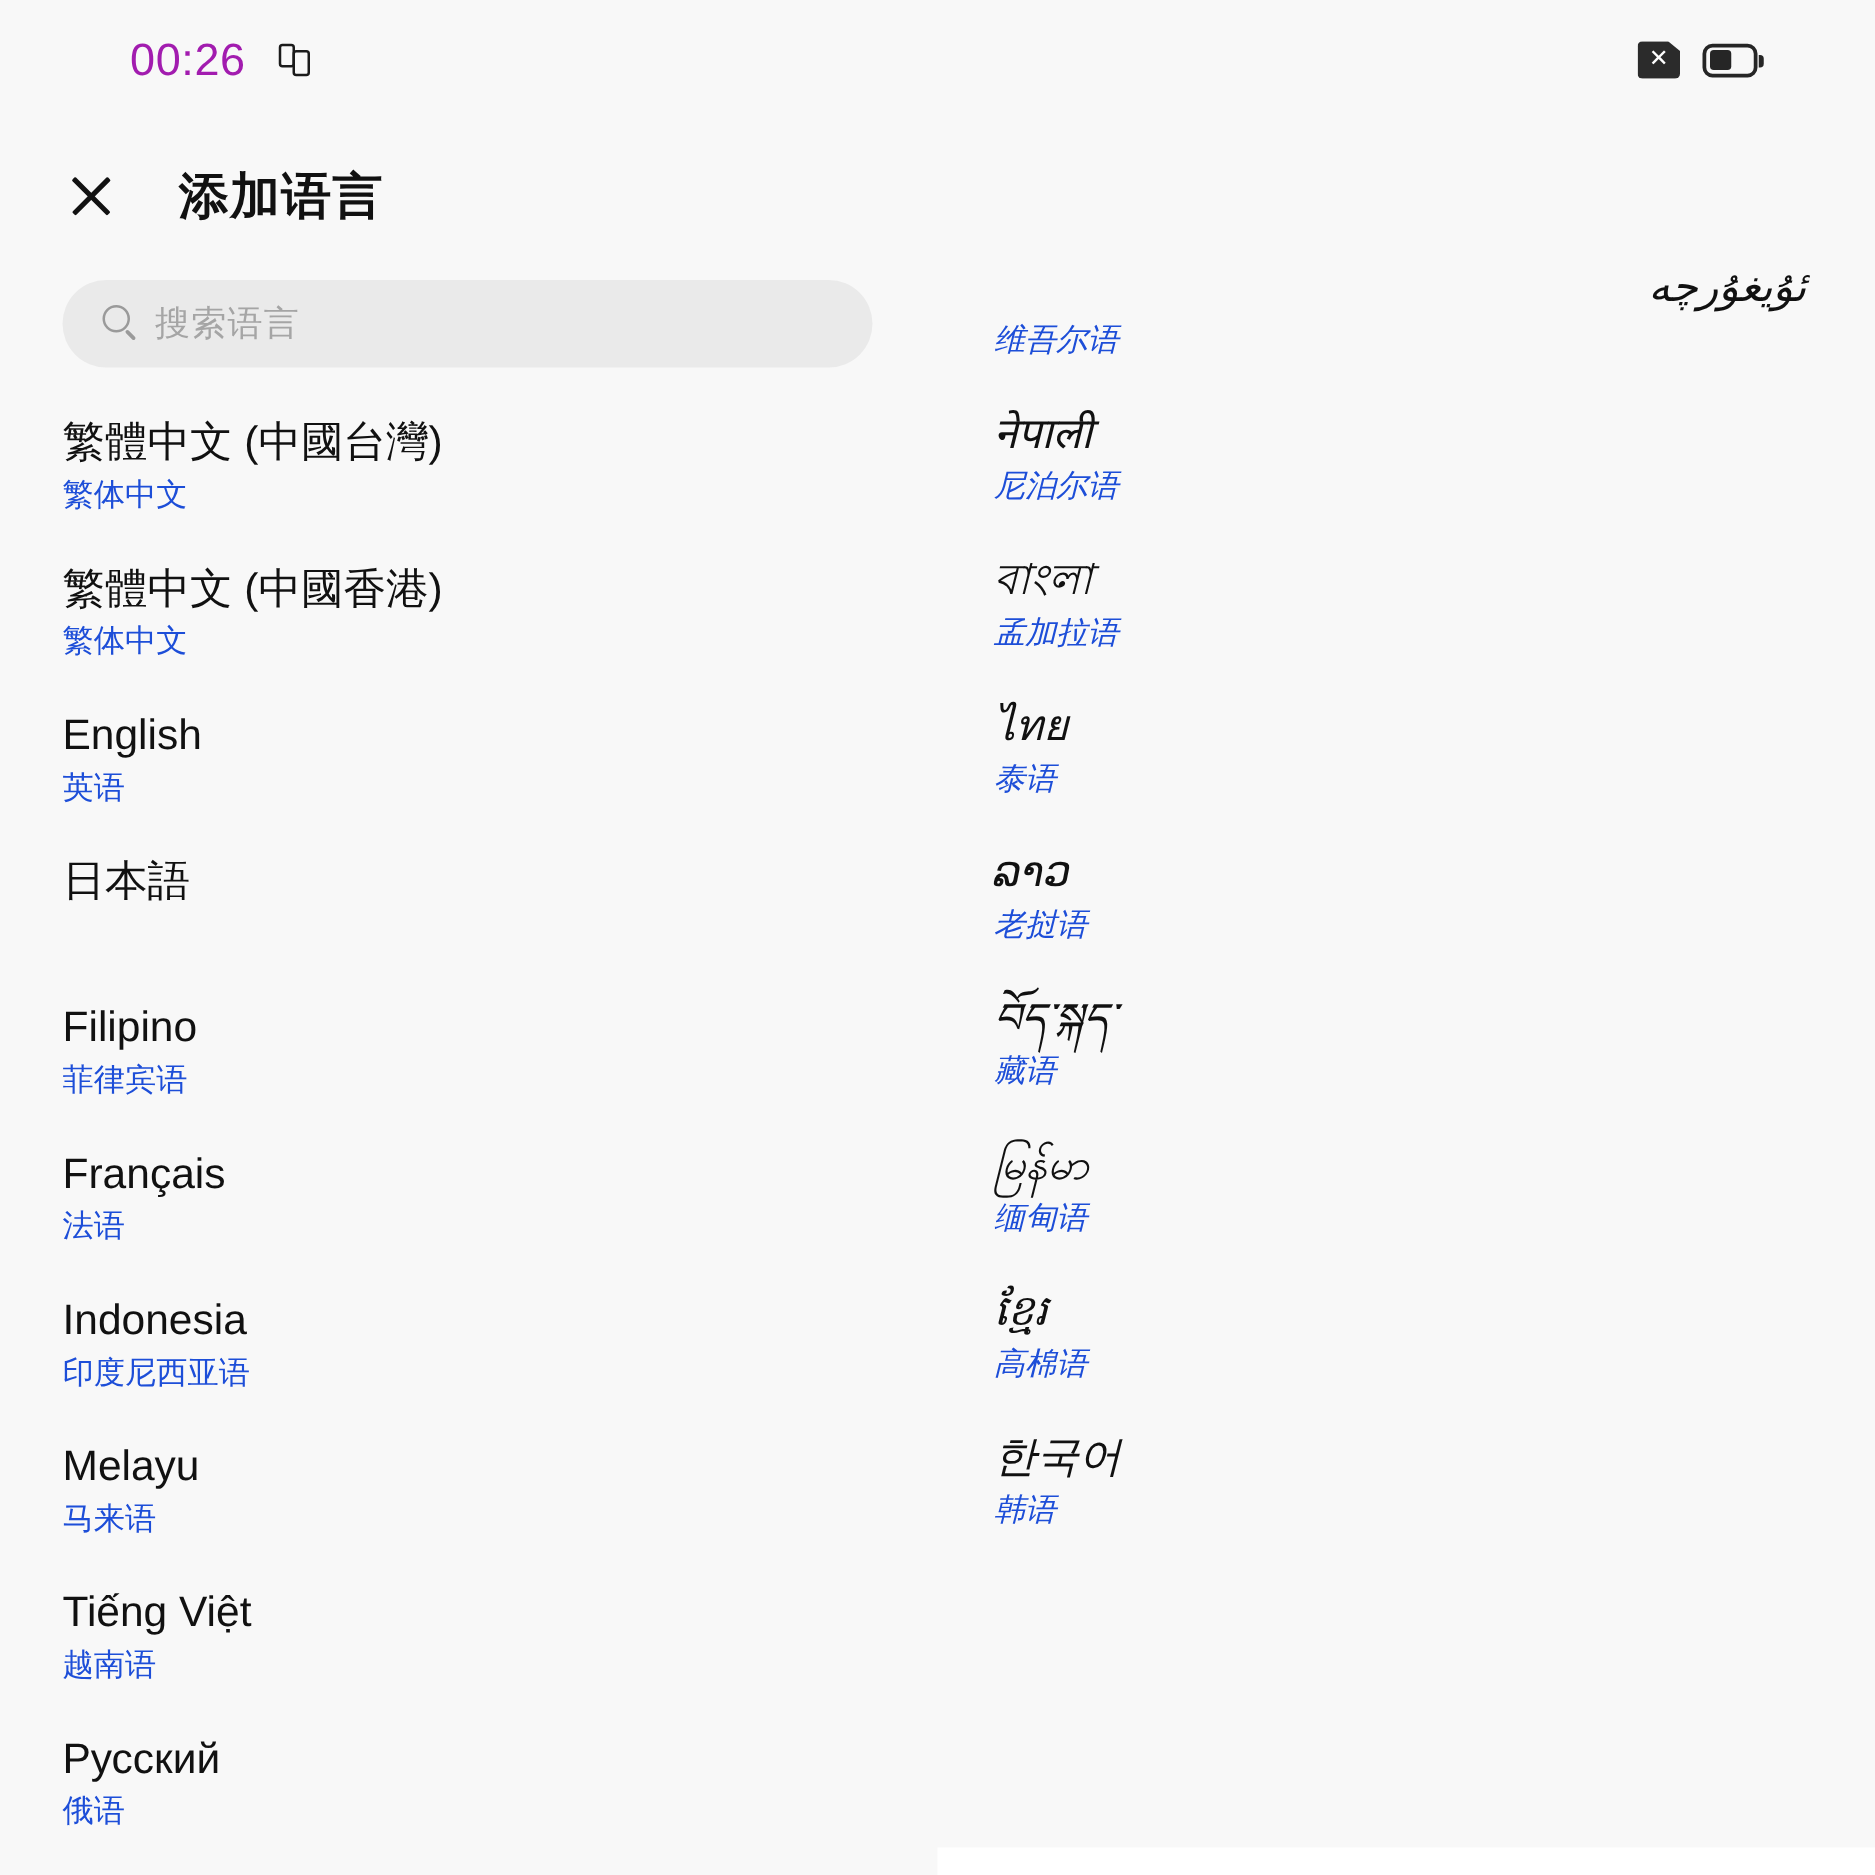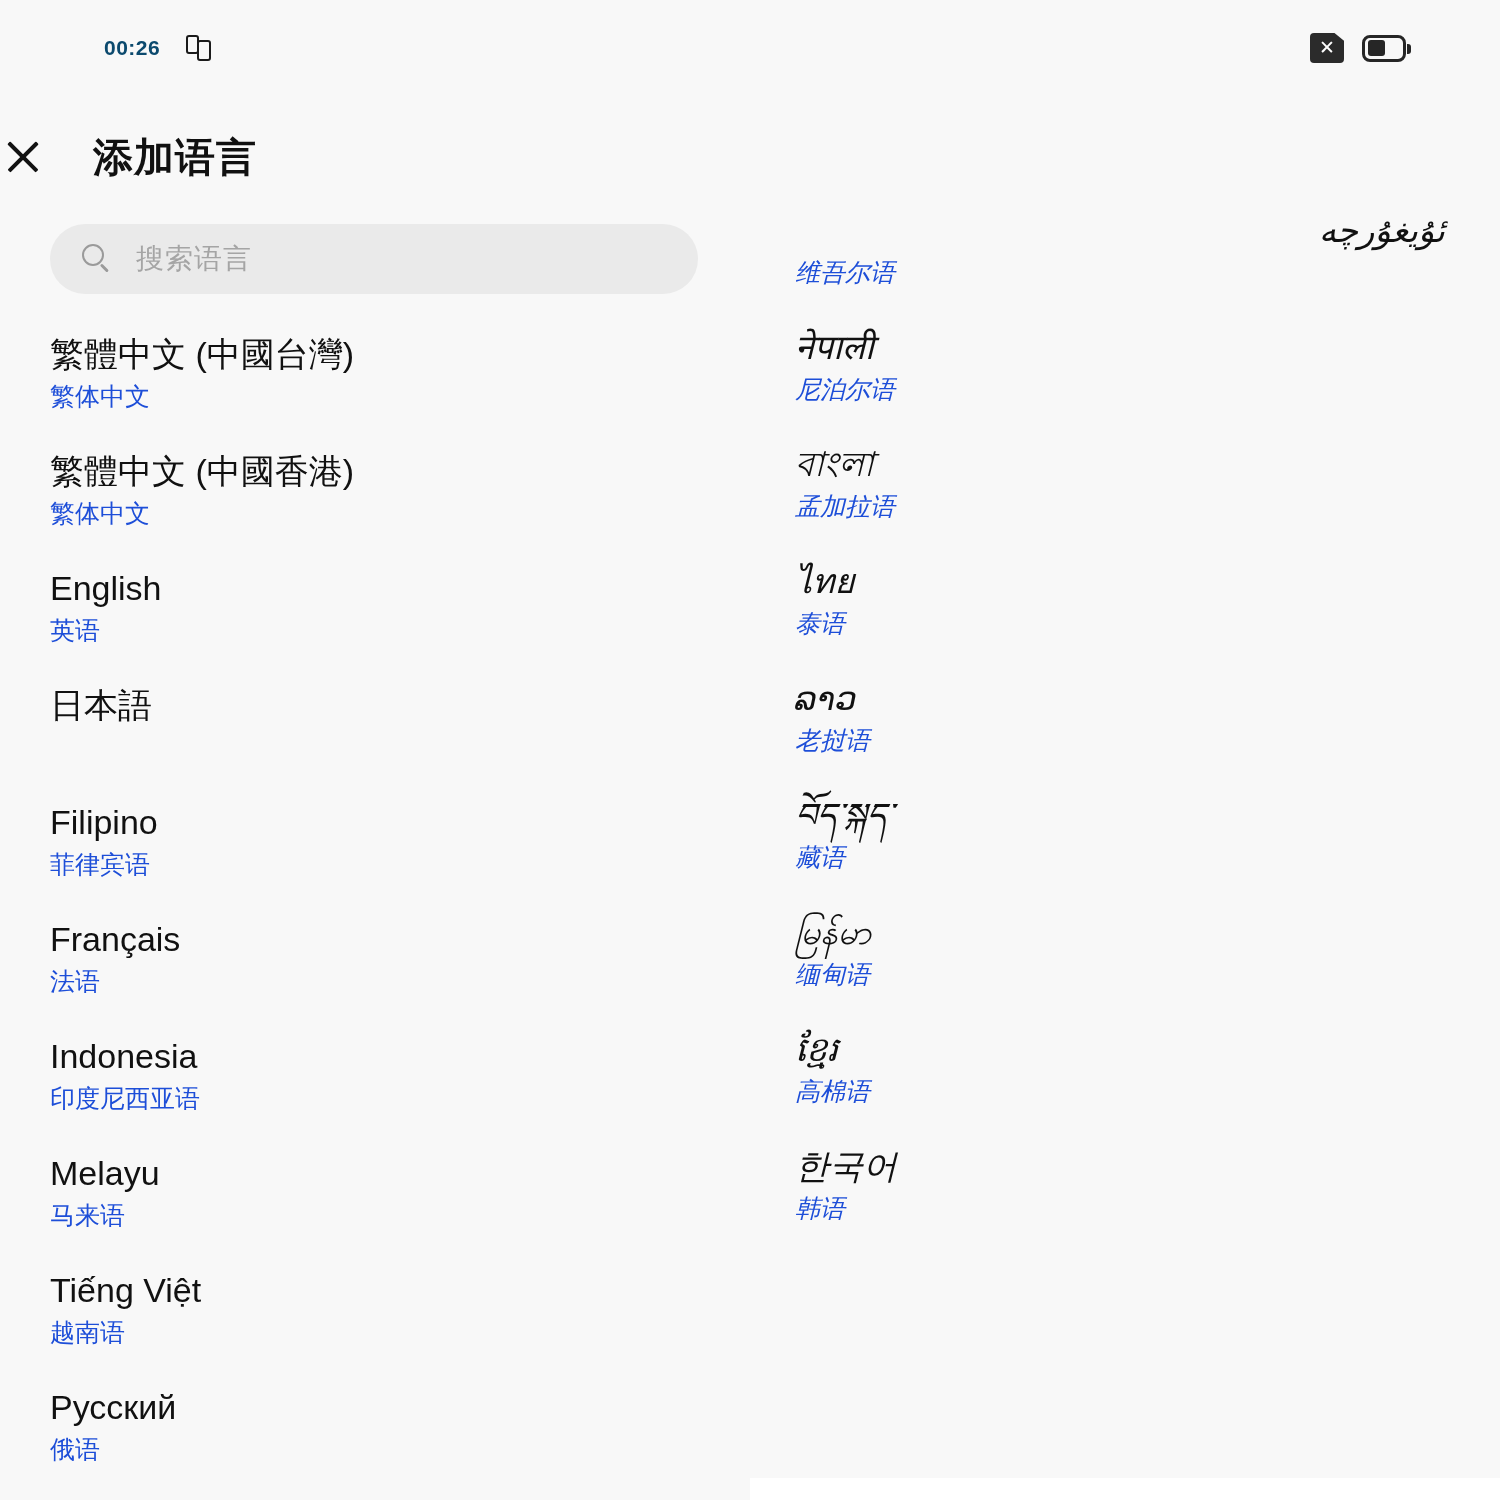--- a/index.html
+++ b/index.html
@@ -27,24 +27,24 @@
     justify-content: space-between;
     padding: 0 88px 0 104px;
     box-sizing: border-box;
   }
   .status-left {
     display: flex;
     align-items: center;
     gap: 26px;
   }
   .status-clock {
-    font-size: 21px;
-    font-weight: 700;
+    font-size: 36px;
+    font-weight: 400;
     letter-spacing: 0.5px;
-    color: #0c4a6e;
+    color: #a21caf;
   }
   .multiwindow-icon {
     position: relative;
     width: 30px;
     height: 30px;
   }
   .multiwindow-icon .sq-back {
     position: absolute;
     left: 0; top: 2px;
     width: 13px;
@@ -122,20 +122,21 @@
 
   
   .app-header {
     position: absolute;
     top: 118px;
     left: 0;
     width: 1500px;
     height: 78px;
     display: flex;
     align-items: center;
+    padding-left: 50px;
     box-sizing: border-box;
   }
   .close-btn {
     width: 46px;
     height: 46px;
     position: relative;
     cursor: pointer;
     flex: none;
   }
   .close-btn span {
@@ -193,21 +194,21 @@
     left: 19px;
     top: 19px;
     width: 10px;
     height: 2.6px;
     background: #9a9a9a;
     border-radius: 2px;
     transform: rotate(45deg);
     transform-origin: left center;
   }
   .search-placeholder {
-    margin-left: 24px;
+    margin-left: 12px;
     font-size: 28px;
     color: #a5a5a5;
     letter-spacing: 1px;
   }
 
   
   .lang-columns {
     position: absolute;
     top: 0;
     left: 0;

